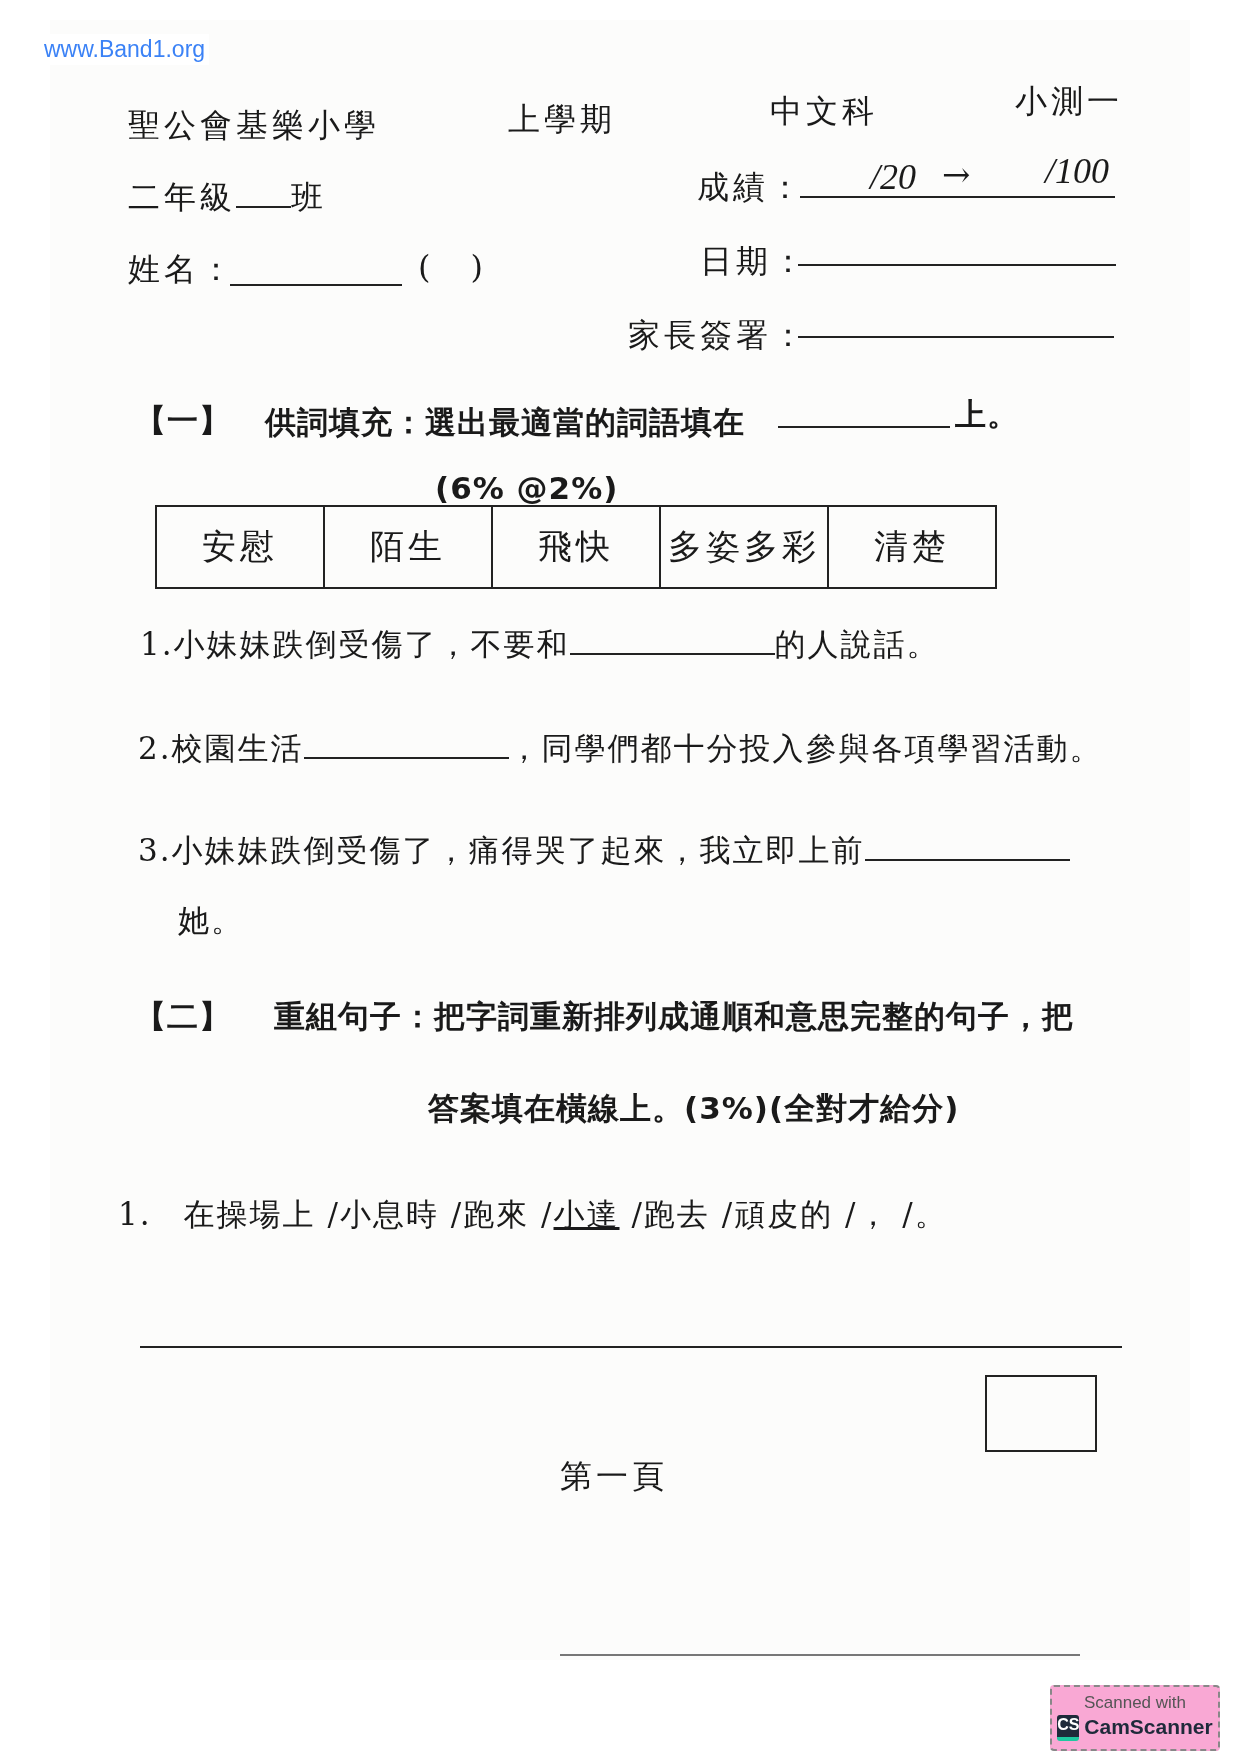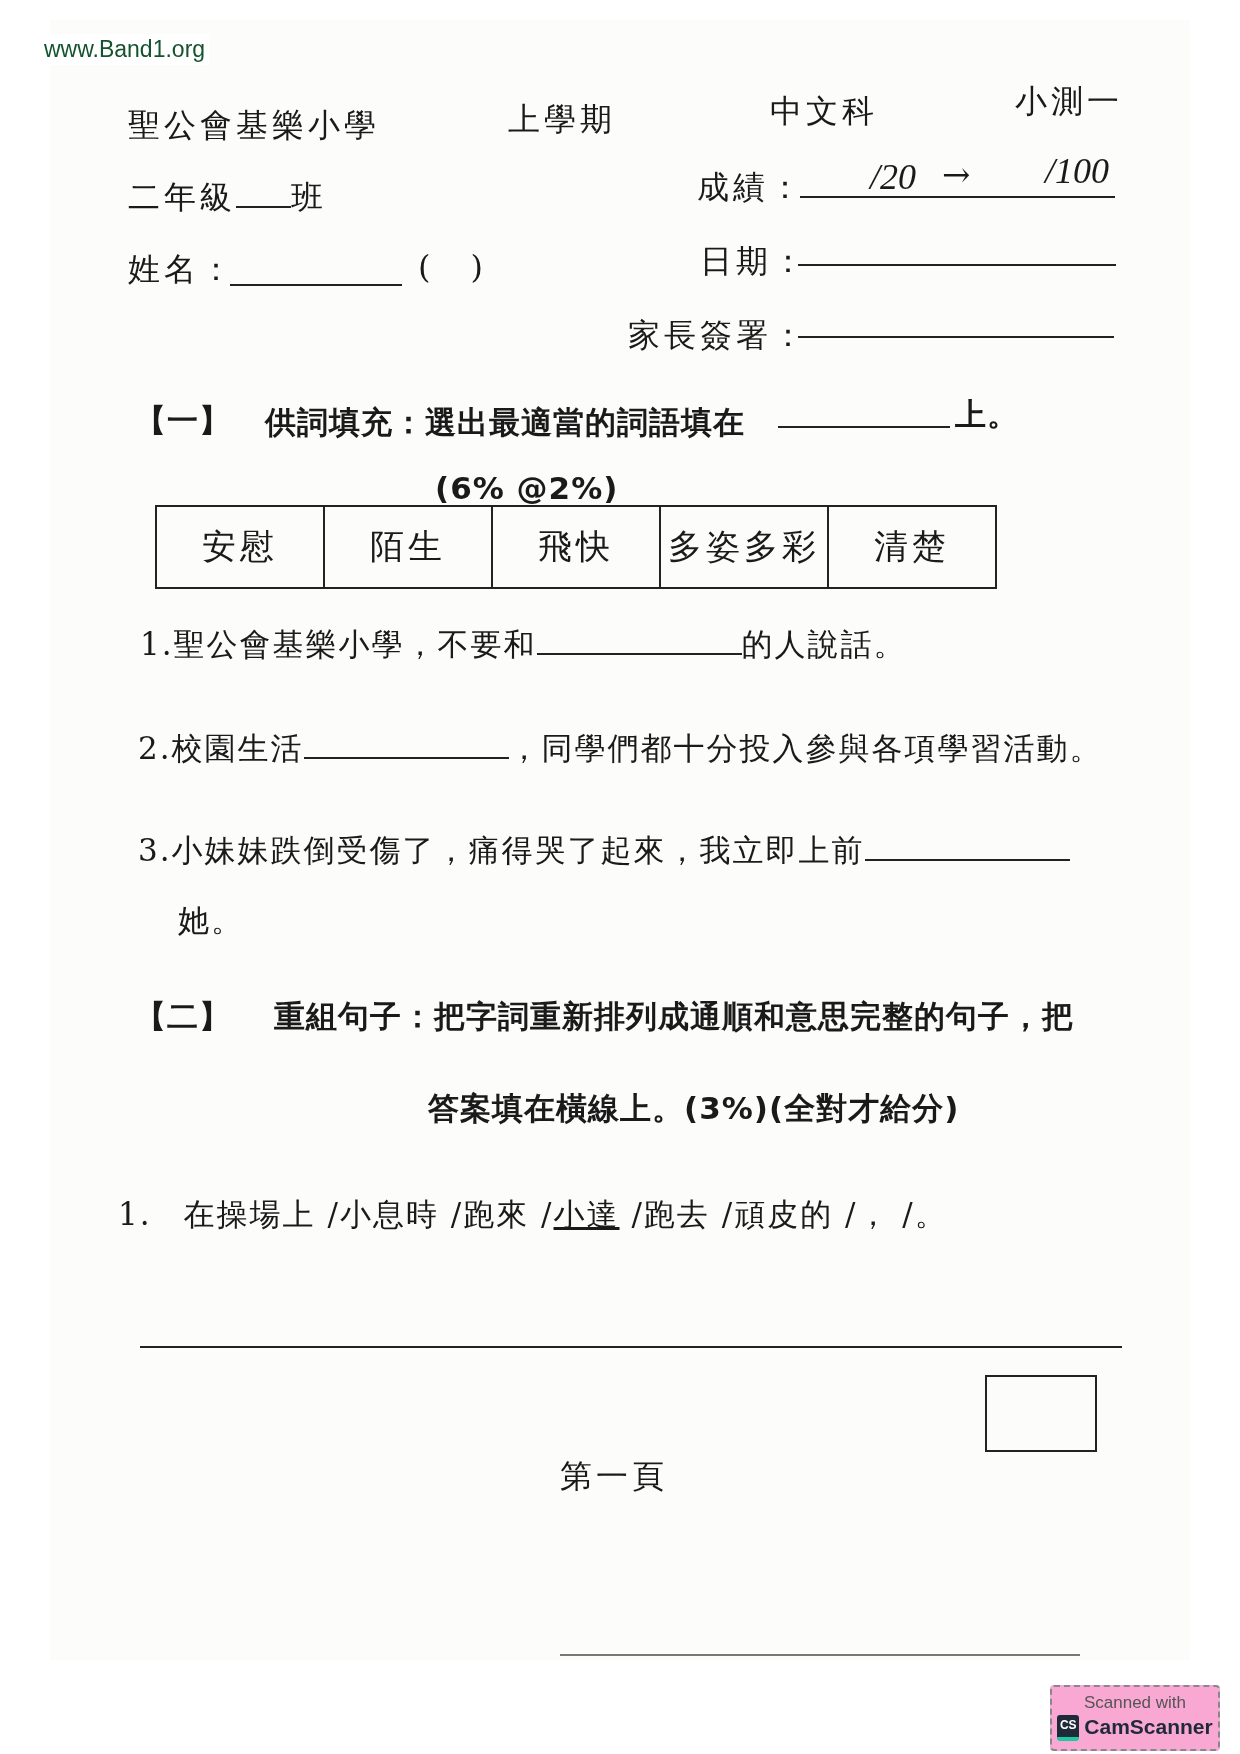--- a/index.html
+++ b/index.html
@@ -1,34 +1,34 @@
 <!DOCTYPE html>
 <html><head>
 <meta charset="utf-8">
 <style>
   html, body { margin:0; padding:0; }
   body { width:1240px; height:1754px; background:#ffffff; position:relative; overflow:hidden;
          font-family:"DejaVu Serif", serif; color:#1a1a1a; }
   .page { position:absolute; left:50px; top:20px; width:1140px; height:1640px; background:#fcfcfb; }
   .abs { position:absolute; white-space:nowrap; }
-  .wm { left:40px; top:34px; font-family:"Liberation Sans", sans-serif; font-size:23px; color:#14532d; background:#fff; padding:2px 4px; }
+  .wm { left:40px; top:34px; font-family:"Liberation Sans", sans-serif; font-size:23px; color:#3b82f6; background:#fff; padding:2px 4px; }
   .hdr { font-size:32px; letter-spacing:4px; }
   .line { position:absolute; border-bottom:2px solid #222; }
   .sec-title { font-size:31px; font-weight:bold; font-family:"DejaVu Sans", sans-serif; letter-spacing:1px; }
   table.words { position:absolute; left:155px; top:505px; width:842px; height:84px; border-collapse:collapse; }
   table.words td { border:2px solid #222; text-align:center; font-size:34px; letter-spacing:4px; width:20%; }
   .q { font-size:31px; letter-spacing:2px; }
   .blank { display:inline-block; border-bottom:2px solid #222; vertical-align:baseline; }
   .ul { text-decoration:underline; }
   .box { position:absolute; left:985px; top:1375px; width:108px; height:73px; border:2px solid #222; }
   .cs { position:absolute; left:1050px; top:1685px; width:166px; height:62px; border:2px dashed #888; border-radius:4px;
         background:#f9a8d4; font-family:"Liberation Sans", sans-serif; text-align:center; }
   .cs .t1 { font-size:17px; color:#555; margin-top:6px; }
   .cs .t2 { font-size:21px; color:#1e2a3a; font-weight:bold; margin-top:2px; }
-  .cs .logo { display:inline-block; width:22px; height:22px; background:#1e2a3a; color:#fff; font-size:12px; line-height:20px;
+  .cs .logo { display:inline-block; width:22px; height:22px; background:#1e2a3a; color:#fff; font-size:16px; line-height:20px;
               border-radius:3px; border-bottom:4px solid #1ec8a0; vertical-align:middle; margin-right:5px; font-weight:bold; }
 </style>
 </head>
 <body>
 
 <div class="page"></div>
 
 <div class="abs wm">www.Band1.org</div>
 
 <div class="abs hdr" style="left:128px; top:104px;">聖公會基樂小學</div>
@@ -66,21 +66,21 @@
     <td>安慰</td>
     <td>陌生</td>
     <td>飛快</td>
     <td>多姿多彩</td>
     <td>清楚</td>
   </tr>
 </tbody>
   </table>
 
 <div class="abs q" style="left:140px; top:624px;">
-  <span>1.</span><span>聖公會基樂小學，不要和</span><span class="blank" style="width:205px;"></span><span>的人說話。</span>
+  <span>1.</span><span>小妹妹跌倒受傷了，不要和</span><span class="blank" style="width:205px;"></span><span>的人說話。</span>
 </div>
 
 <div class="abs q" style="left:138px; top:728px;">
   <span>2.</span><span>校園生活</span><span class="blank" style="width:205px;"></span><span>，同學們都十分投入參與各項學習活動。</span>
 </div>
 
 <div class="abs q" style="left:138px; top:830px;">
   <span>3.</span><span>小妹妹跌倒受傷了，痛得哭了起來，我立即上前</span><span class="blank" style="width:205px;"></span>
 </div>
 <div class="abs q" style="left:178px; top:900px;">她。</div>

